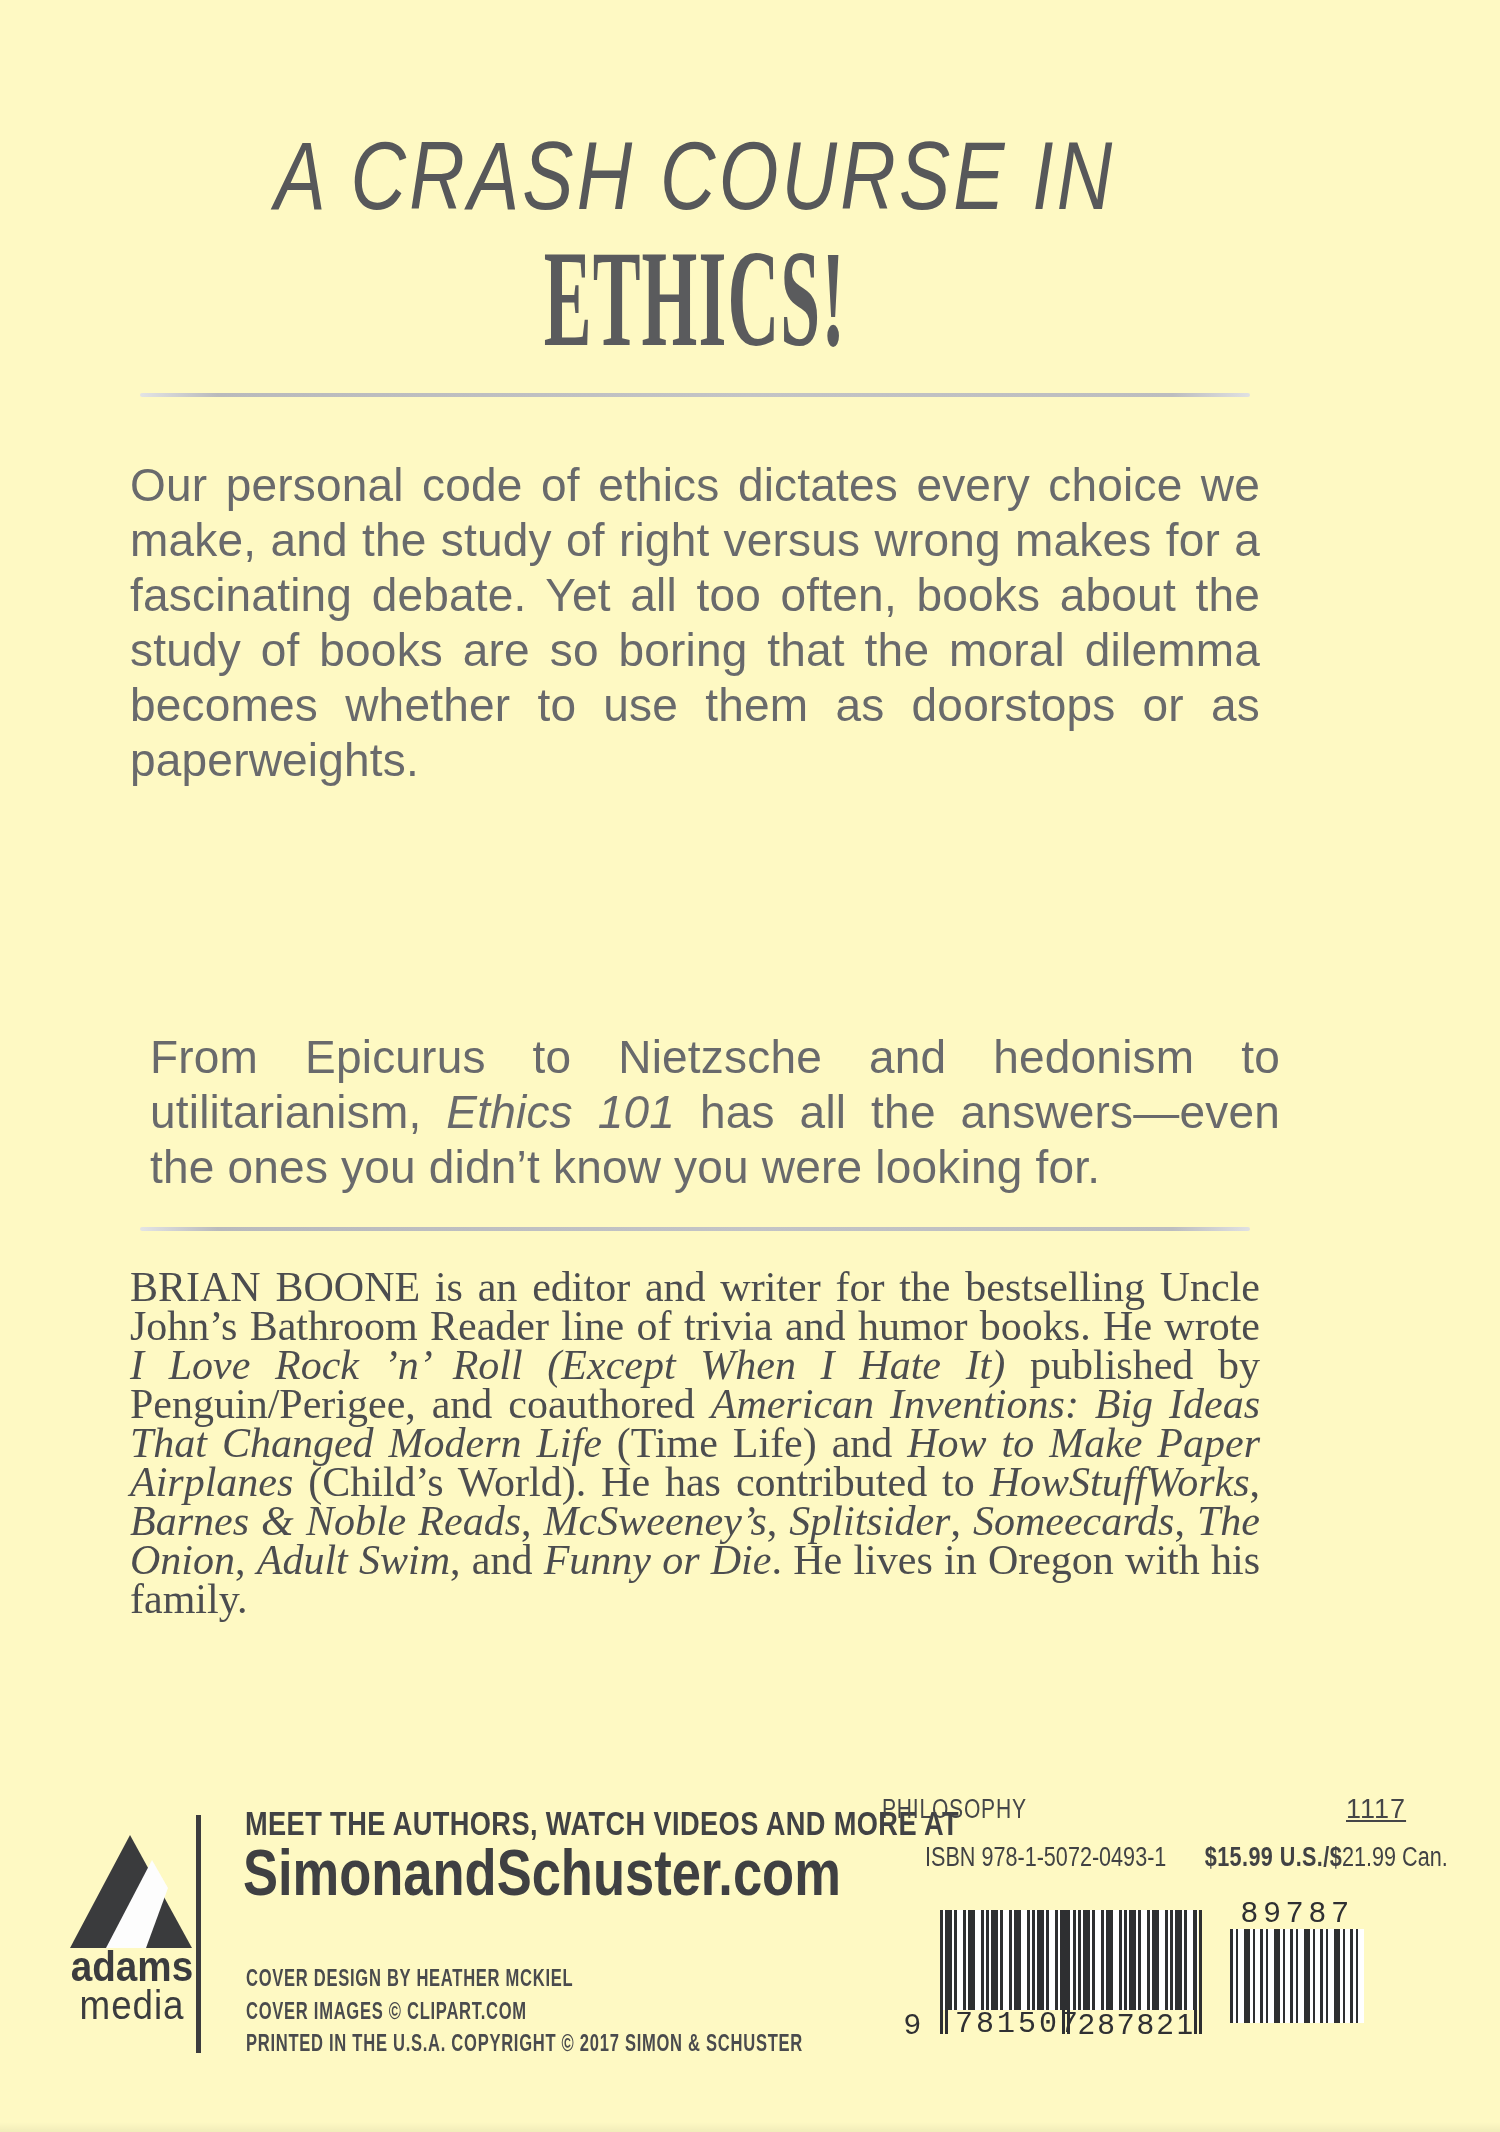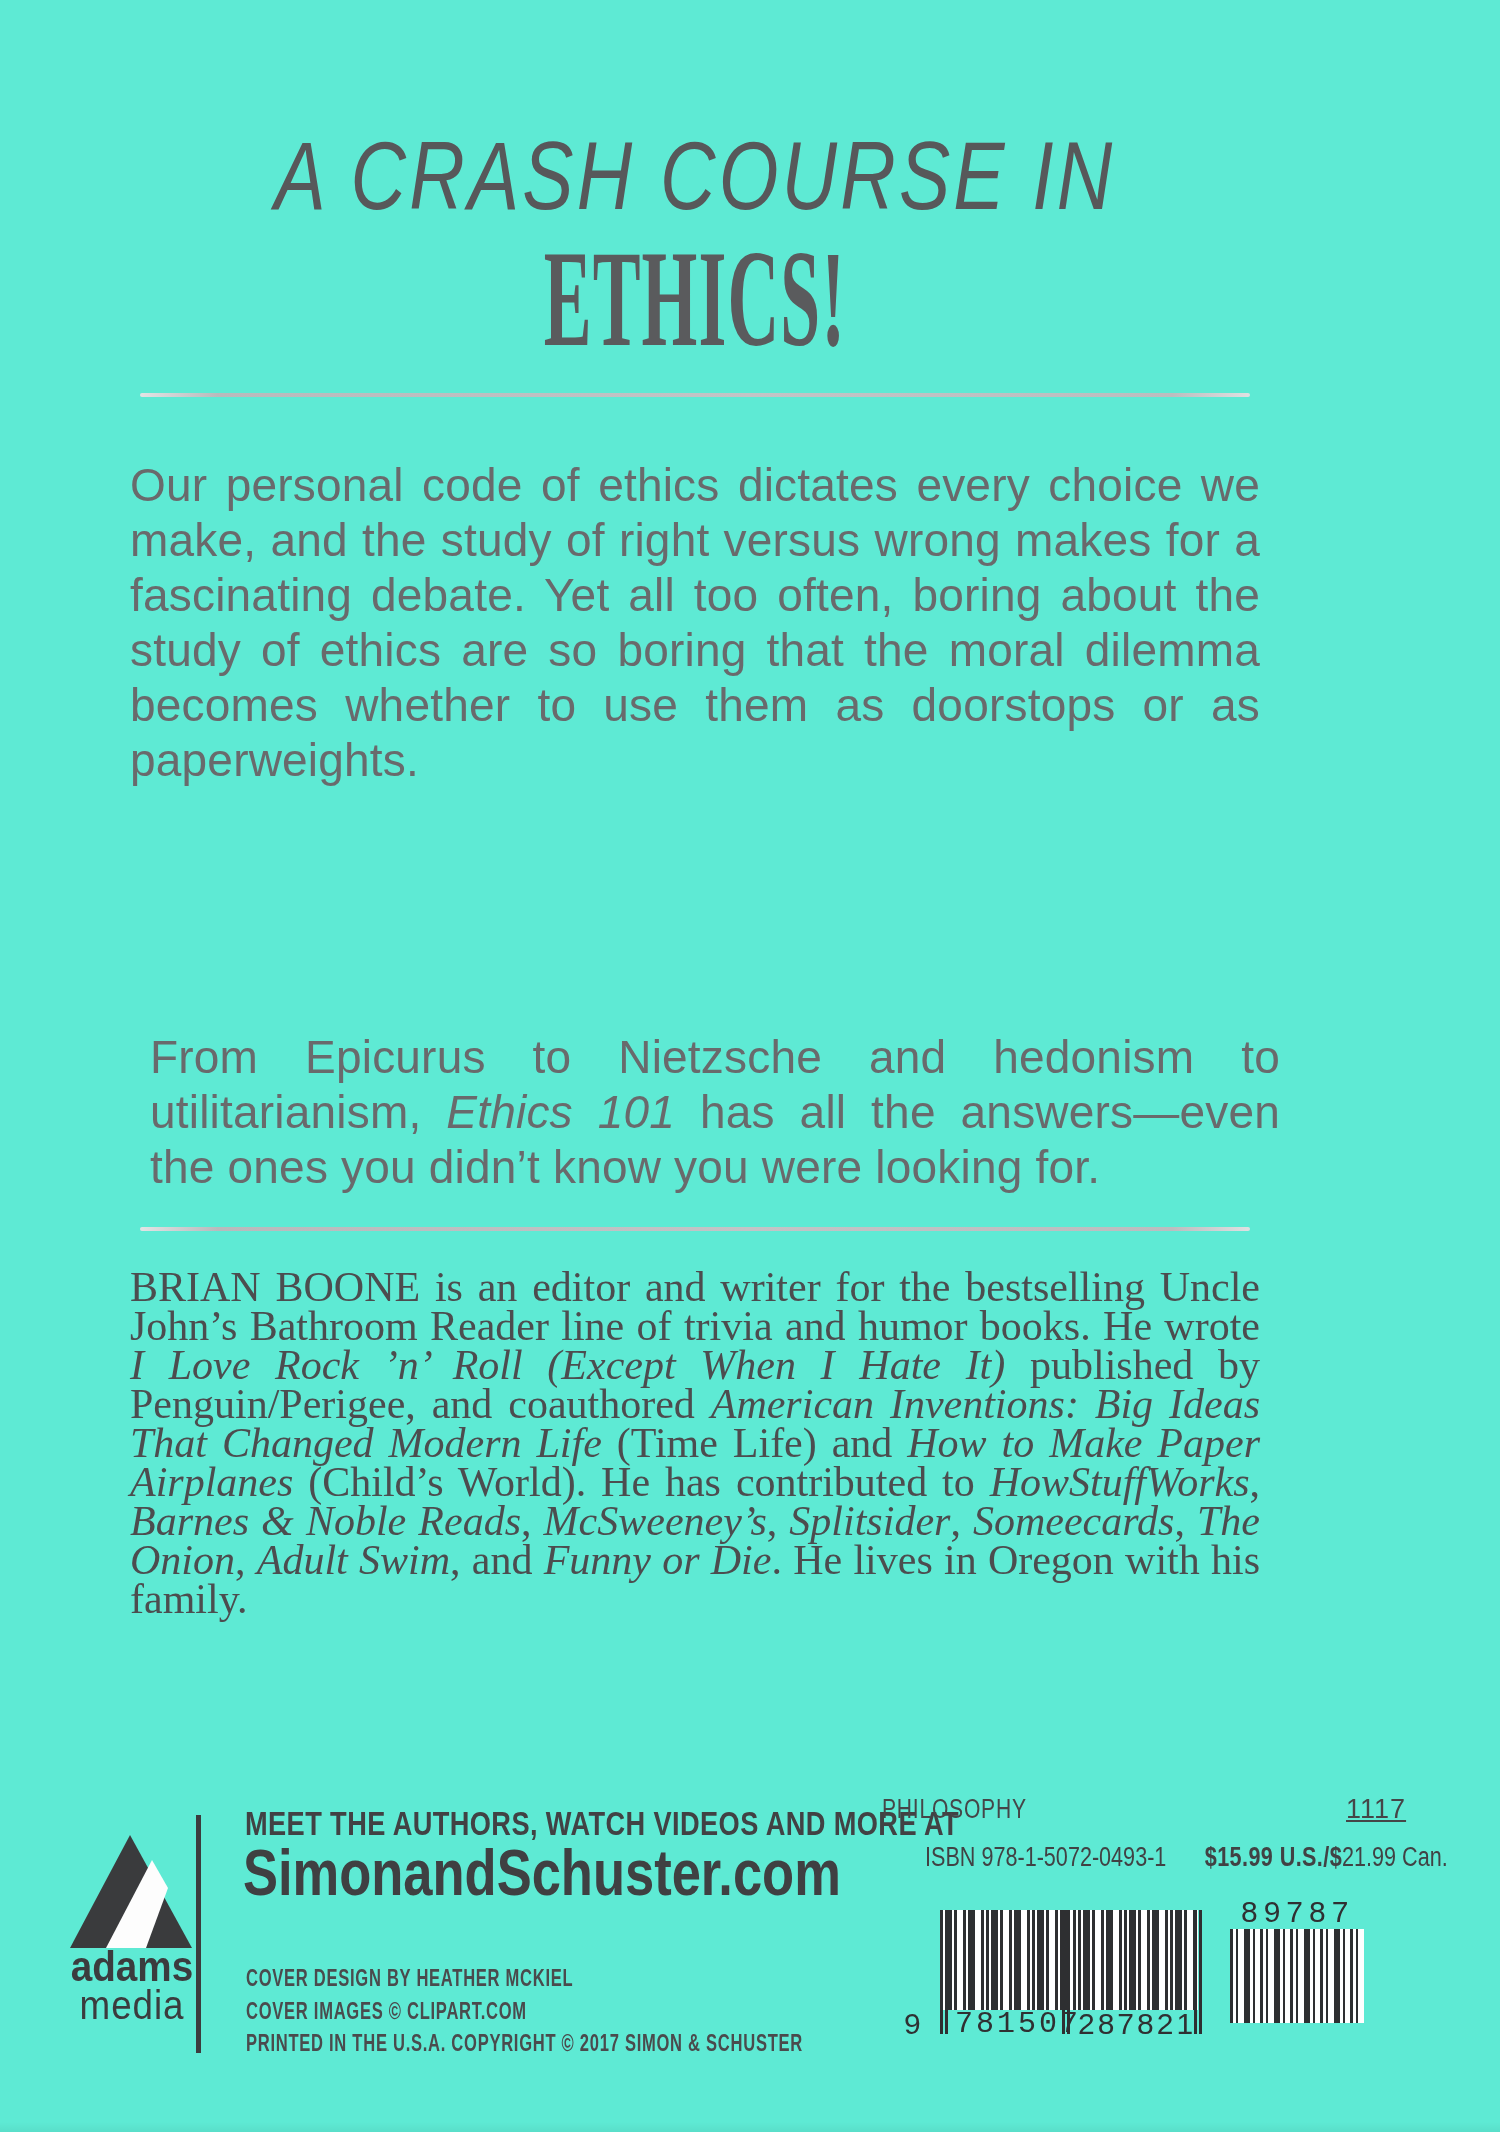--- a/index.html
+++ b/index.html
@@ -1,17 +1,17 @@
 <!DOCTYPE html>
 <html><head>
 <meta charset="utf-8">
 <style>
   html,body{margin:0;padding:0;background:#ffffff;}
   #page{
-    position:relative;width:1500px;height:2132px;background:#5eead4;
+    position:relative;width:1500px;height:2132px;background:#fef9c3;
     font-family:"Liberation Sans",sans-serif;color:#3d3e40;overflow:hidden;
   }
   .it{font-style:italic;}
 
   
   #title-block{position:absolute;left:140px;top:0;width:1110px;text-align:center;}
   #title-line1{
     position:absolute;left:0;top:128px;width:100%;
     font-style:italic;font-weight:400;font-size:96px;line-height:1;
     letter-spacing:4px;color:#57585a;transform:scaleX(0.80);transform-origin:center;
@@ -145,21 +145,21 @@
 
 <div id="page">
 
   <div id="title-block">
     <div id="title-line1">A CRASH COURSE IN</div>
     <div id="title-line2">ETHICS!</div>
   </div>
 
   <div class="divider" id="divider-top"></div>
 
-  <div class="para" id="para-1"><span>Our personal code of ethics dictates every choice we make, and the study of right versus wrong makes for a fascinating debate. Yet all too often, boring about the study of ethics are so boring that the moral dilemma becomes whether to use them as doorstops or as paperweights.</span></div>
+  <div class="para" id="para-1"><span>Our personal code of ethics dictates every choice we make, and the study of right versus wrong makes for a fascinating debate. Yet all too often, books about the study of books are so boring that the moral dilemma becomes whether to use them as doorstops or as paperweights.</span></div>
   <div class="para" id="para-3"><span>From Epicurus to Nietzsche and hedonism to utilitarianism, </span><span class="it">Ethics 101</span><span> has all the answers—even the ones you didn’t know you were looking for.</span></div>
 
   <div class="divider" id="divider-bottom"></div>
 
   <div id="author-bio"><span>BRIAN BOONE is an editor and writer for the bestselling Uncle John’s Bathroom Reader line of trivia and humor books. He wrote </span><span class="it">I Love Rock ’n’ Roll (Except When I Hate It)</span><span> published by Penguin/Perigee, and coauthored </span><span class="it">American Inventions: Big Ideas That Changed Modern Life</span><span> (Time Life) and </span><span class="it">How to Make Paper Airplanes</span><span> (Child’s World). He has contributed to </span><span class="it">HowStuffWorks</span><span>, </span><span class="it">Barnes &amp; Noble Reads</span><span>, </span><span class="it">McSweeney’s</span><span>, </span><span class="it">Splitsider</span><span>, </span><span class="it">Someecards</span><span>, </span><span class="it">The Onion</span><span>, </span><span class="it">Adult Swim</span><span>, and </span><span class="it">Funny or Die</span><span>. He lives in Oregon with his family.</span></div>
 
   <svg id="adams-logo" viewBox="0 0 140 125" xmlns="http://www.w3.org/2000/svg">
     <polygon points="10,118 70,5 132,118" fill="#3a3b3d"></polygon>
     <polygon points="46,118 92,30 108,58 86,118" fill="#fdfdfd"></polygon>
   </svg>

